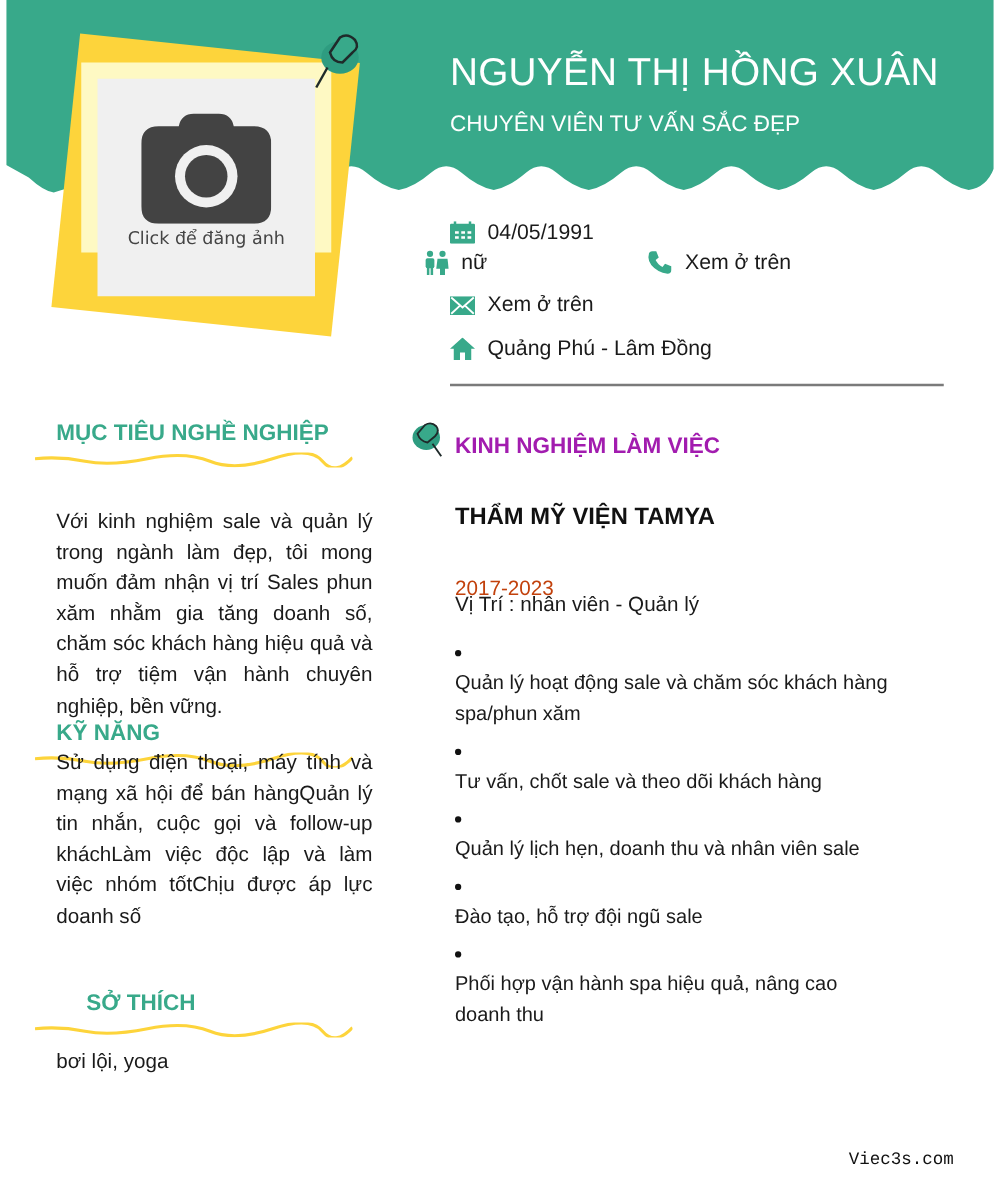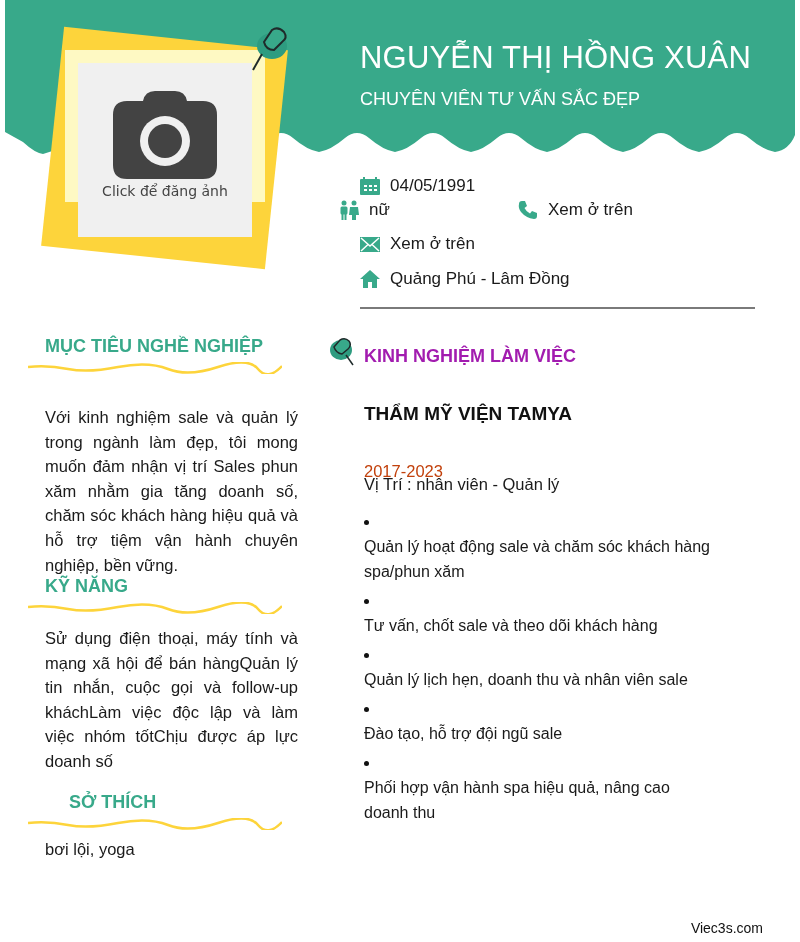--- a/index.html
+++ b/index.html
@@ -41,21 +41,21 @@
   .pin-small { position: absolute; left: 328px; top: 337px; width: 28px; height: 30px; }
   .company { position: absolute; left: 364px; top: 403px; font-size: 19px; font-weight: bold; color: #111; white-space: nowrap; }
   .period { position: absolute; left: 364px; top: 440px; font-size: 16.5px; color: #c2410c; margin-top: 22px; }
   .position { position: absolute; left: 364px; top: 475px; font-size: 16.5px; color: #1a1a1a; white-space: nowrap; }
   .duties { position: absolute; left: 364px; top: 510px; width: 390px; }
   .duty { font-size: 16px; line-height: 25px; color: #1a1a1a; }
   .bullet { display: block; height: 24px; position: relative; }
   .bullet::before { content: ""; position: absolute; left: 0; top: 10px; width: 5px; height: 5px; border-radius: 50%; background: #111; }
   .duty-text { display: block; margin-bottom: 5px; }
 
-  .watermark { position: absolute; right: 37px; top: 920px; font-family: Liberation Sans, sans-serif; font-size: 14px; color: #111; }
+  .watermark { position: absolute; right: 37px; top: 920px; font-family: Liberation Mono, monospace; font-size: 14px; color: #111; }
 </style>
 </head>
 <body>
 
 <div class="page">
 
   <div class="header-band">
     <svg width="790" height="160" viewBox="0 0 790 160">
       <path fill="#38a98a" d="M0 0 H790 V135
         Q784 150 770 152 Q758 150 744 138 Q732 128 720 138 Q706 150 694 152 Q682 150 668 138 Q656 128 644 138
@@ -157,21 +157,21 @@
   <div class="left-section-title" style="top:336px;">MỤC TIÊU NGHỀ NGHIỆP</div>
   <svg class="wavy" style="top:362px;" viewBox="0 0 254 12">
       <path d="M0 5 Q20 3 40 7 T90 5 T140 7 T190 5 T230 7 T254 4" fill="none" stroke="#fdd43b" stroke-width="2.5"></path>
     </svg>
   <div class="left-text" style="top:381px;margin-top:24px;">Với kinh nghiệm sale và quản lý trong ngành làm đẹp, tôi mong muốn đảm nhận vị trí Sales phun xăm nhằm gia tăng doanh số, chăm sóc khách hàng hiệu quả và hỗ trợ tiệm vận hành chuyên nghiệp, bền vững.</div>
 
   <div class="left-section-title" style="top:576px;">KỸ NĂNG</div>
   <svg class="wavy" style="top:602px;" viewBox="0 0 254 12">
       <path d="M0 5 Q20 3 40 7 T90 5 T140 7 T190 5 T230 7 T254 4" fill="none" stroke="#fdd43b" stroke-width="2.5"></path>
     </svg>
-  <div class="left-text" style="top:626px;">Sử dụng điện thoại, máy tính và mạng xã hội để bán hàngQuản lý tin nhắn, cuộc gọi và follow-up kháchLàm việc độc lập và làm việc nhóm tốtChịu được áp lực doanh số</div>
+  <div class="left-text" style="top:598px;">Sử dụng điện thoại, máy tính và mạng xã hội để bán hàngQuản lý tin nhắn, cuộc gọi và follow-up kháchLàm việc độc lập và làm việc nhóm tốtChịu được áp lực doanh số</div>
 
   <div class="left-section-title" style="top:792px;margin-left:24px;">SỞ THÍCH</div>
   <svg class="wavy" style="top:818px;" viewBox="0 0 254 12">
       <path d="M0 5 Q20 3 40 7 T90 5 T140 7 T190 5 T230 7 T254 4" fill="none" stroke="#fdd43b" stroke-width="2.5"></path>
     </svg>
   <div class="left-text" style="top:837px;">bơi lội, yoga</div>
 
   <div class="pin-small">
     <svg width="28" height="30" viewBox="0 0 28 30">
         <ellipse cx="13" cy="13" rx="11" ry="10" fill="#2e9c80"></ellipse>

